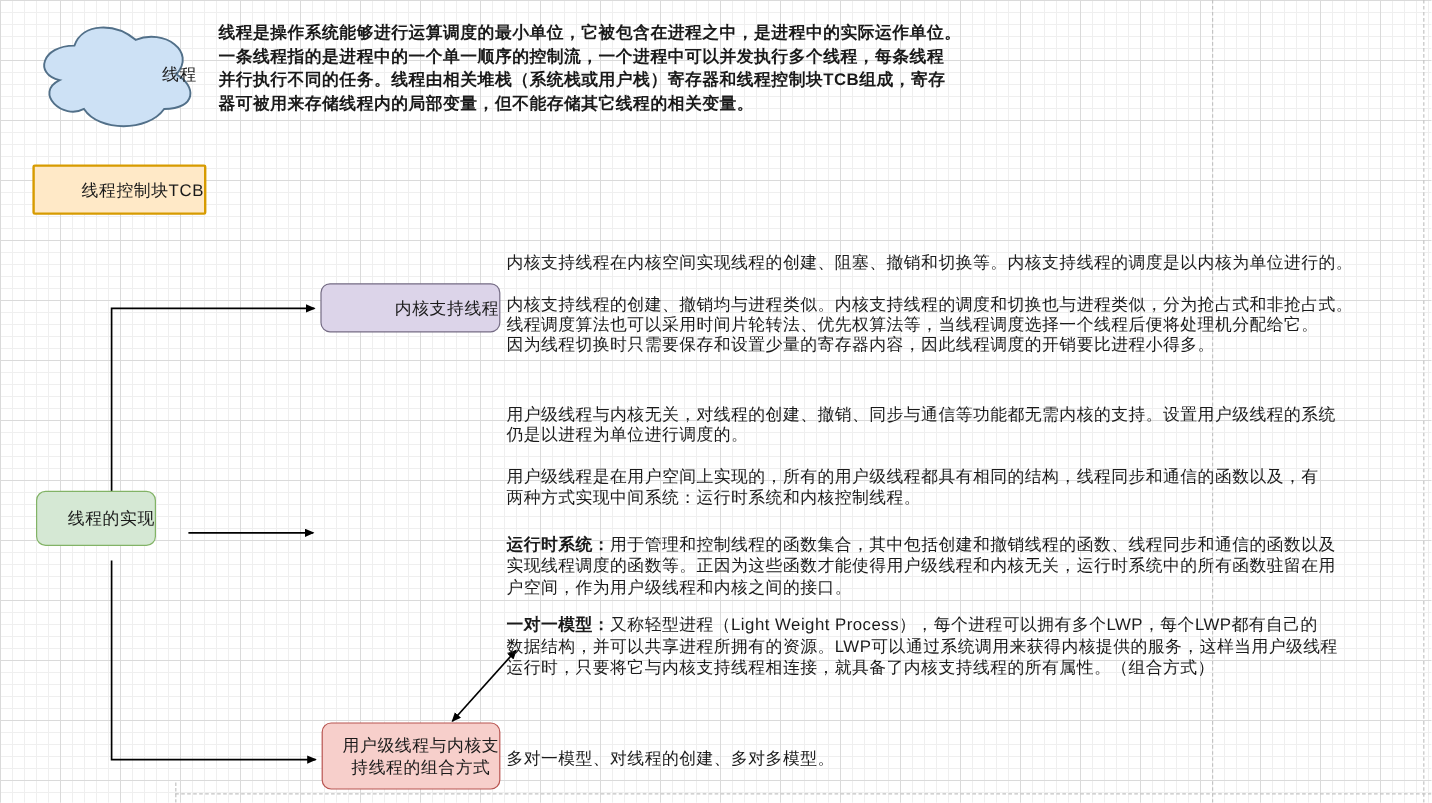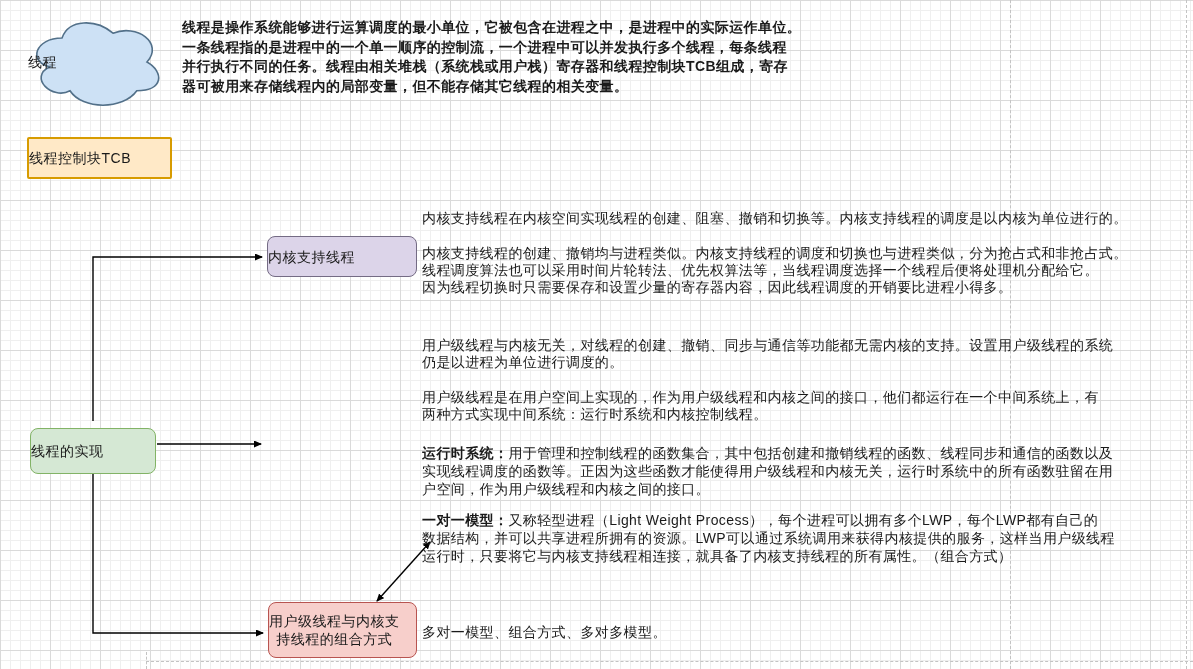--- a/index.html
+++ b/index.html
@@ -18,21 +18,21 @@
     background-size:50px 50px,50px 50px,10px 10px,10px 10px;
   }
   .abs{position:absolute;}
   .txt{
     font-size:14px;
     letter-spacing:0.4px;
     line-height:17px;
     white-space:pre-line;
   }
   .node{
-    display:flex;align-items:center;justify-content:flex-start;
+    display:flex;align-items:center;justify-content:flex-end;
     text-align:center;font-size:14px;letter-spacing:0.5px;
     box-sizing:border-box;white-space:pre-line;line-height:18px;
   }
   .rounded{border-radius:8px;}
   .edges{position:absolute;left:0;top:0;pointer-events:none;}
   .guide-v{position:absolute;top:0;bottom:0;width:0;border-left:1px dashed #c3c3c3;}
   .guide-h{position:absolute;height:0;border-top:1px dashed #c3c3c3;}
   b{letter-spacing:0.4px;}
 </style>
 </head>
@@ -79,36 +79,36 @@
   </div>
 
   <div class="node rounded abs" style="left:267px;top:236px;width:150px;height:41px;background:#dcd4e9;border:1.5px solid #746b84;">
     <span>内核支持线程</span>
   </div>
   <div class="abs txt" style="left:422px;top:210px;width:760px;">内核支持线程在内核空间实现线程的创建、阻塞、撤销和切换等。内核支持线程的调度是以内核为单位进行的。</div>
   <div class="abs txt" style="left:422px;top:245px;width:760px;">内核支持线程的创建、撤销均与进程类似。内核支持线程的调度和切换也与进程类似，分为抢占式和非抢占式。
 线程调度算法也可以采用时间片轮转法、优先权算法等，当线程调度选择一个线程后便将处理机分配给它。
 因为线程切换时只需要保存和设置少量的寄存器内容，因此线程调度的开销要比进程小得多。</div>
 
-  <div class="node rounded abs" style="left:30px;top:428px;width:126px;height:46px;background:#d5e8d4;border:1.5px solid #82b366;">
+  <div class="node rounded abs" style="left:30px;top:409px;width:100px;height:46px;background:#d5e8d4;border:1.5px solid #82b366;">
     <span>线程的实现</span>
   </div>
 
   <div class="abs txt" style="left:422px;top:337px;width:760px;">用户级线程与内核无关，对线程的创建、撤销、同步与通信等功能都无需内核的支持。设置用户级线程的系统
 仍是以进程为单位进行调度的。</div>
-  <div class="abs txt" style="left:422px;top:389px;width:760px;">用户级线程是在用户空间上实现的，作为用户级线程和内核之间的接口，他们都运行在一个中间系统上，有
+  <div class="abs txt" style="left:422px;top:389px;width:760px;">用户级线程是在用户空间上实现的，所有的用户级线程都具有相同的结构，线程同步和通信的函数以及，有
 两种方式实现中间系统：运行时系统和内核控制线程。</div>
 
   <div class="abs txt" style="left:422px;top:444px;width:760px;line-height:18px;"><b>运行时系统：</b><span>用于管理和控制线程的函数集合，其中包括创建和撤销线程的函数、线程同步和通信的函数以及
 实现线程调度的函数等。正因为这些函数才能使得用户级线程和内核无关，运行时系统中的所有函数驻留在用
 户空间，作为用户级线程和内核之间的接口。</span></div>
 
   <div class="abs txt" style="left:422px;top:511px;width:760px;line-height:18px;"><b>一对一模型：</b><span>又称轻型进程（Light Weight Process），每个进程可以拥有多个LWP，每个LWP都有自己的
 数据结构，并可以共享进程所拥有的资源。LWP可以通过系统调用来获得内核提供的服务，这样当用户级线程
 运行时，只要将它与内核支持线程相连接，就具备了内核支持线程的所有属性。（组合方式）</span></div>
 
   <div class="node rounded abs" style="left:268px;top:602px;width:149px;height:56px;background:#f7cfcb;border:1.5px solid #b85450;">
     <span>用户级线程与内核支
 持线程的组合方式</span>
   </div>
-  <div class="abs txt" style="left:422px;top:624px;width:500px;">多对一模型、组合方式、多对多模型。</div>
+  <div class="abs txt" style="left:422px;top:624px;width:500px;">多对一模型、对线程的创建、多对多模型。</div>
 
 </div>
 
 </body></html>

